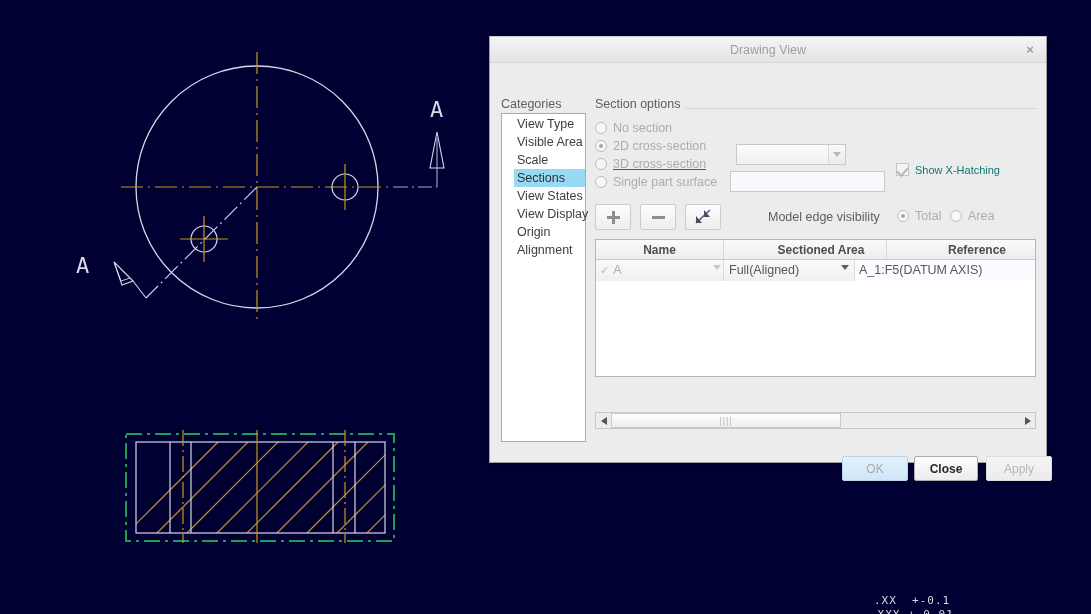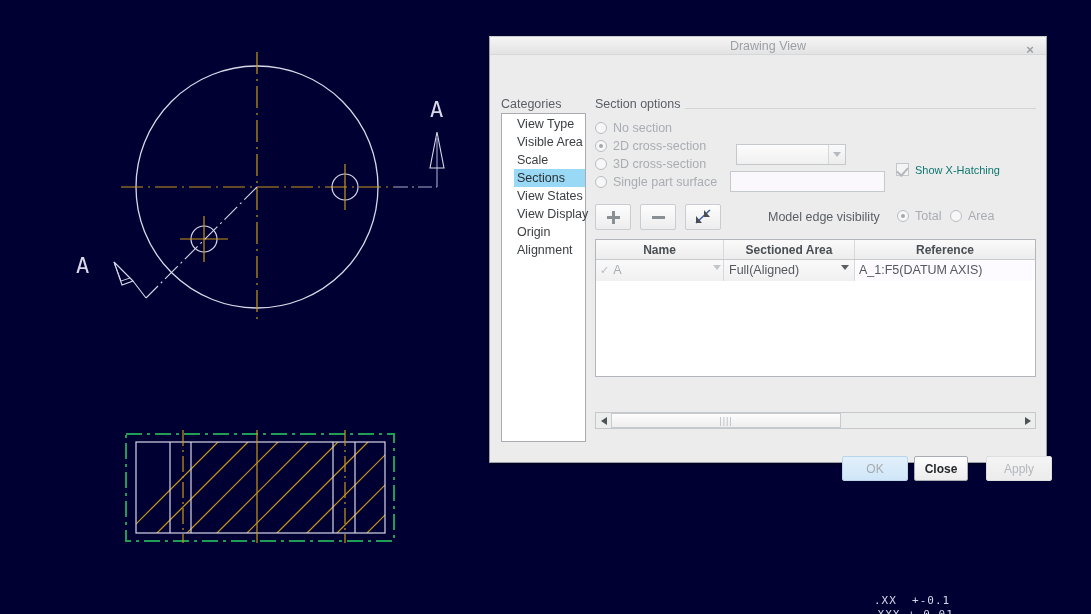--- a/index.html
+++ b/index.html
@@ -35,21 +35,21 @@
     left: 489px; top: 36px;
     width: 558px; height: 427px;
     background: #ececed;
     border: 1px solid #9aa0a6;
     border-top: 1px solid #c9ccd0;
     box-shadow: 0 1px 4px rgba(0,0,0,0.45);
     font-size: 12.5px;
     color: #555a5f;
   }
   .titlebar {
-    height: 18px;
+    height: 26px;
     background: linear-gradient(to bottom, #f5f5f6 0%, #ebebec 55%, #e3e3e4 100%);
     border-bottom: 1px solid #d6d7d9;
     display: flex; align-items: center;
     position: relative;
   }
   .titlebar-title {
     flex: 1; text-align: center;
     color: #9ba0a5;
     font-size: 12.5px;
   }
@@ -177,20 +177,21 @@
   #sections-table {
     position: absolute; left: 105px; top: 176px;
     width: 441px; height: 138px;
     background: #ffffff;
     border: 1px solid #b3b7bb;
   }
   .tbl-head {
     display: flex; height: 20px;
     background: linear-gradient(to bottom,#fafafa 0%,#ededee 100%);
     border-bottom: 1px solid #c8cbce;
+    gap: 32px;
   }
   .th {
     text-align: center; line-height: 20px;
     font-size: 12px; font-weight: bold; color: #4a4f54;
     border-right: 1px solid #d7d9db;
     overflow: hidden; white-space: nowrap;
   }
   .th.c0 { width: 128px; }
   .th.c1 { width: 131px; }
   .th.c2 { flex: 1; border-right: none; }
@@ -269,21 +270,21 @@
     font-size: 12px;
     cursor: default;
   }
   .dlg-btn.ok {
     left: 352px; top: 393px; width: 66px;
     background: linear-gradient(to bottom,#e2f0fb 0%,#cfe6f8 100%);
     border: 1px solid #b8d6ea;
     color: #a6aaae;
   }
   .dlg-btn.close {
-    left: 424px; top: 393px; width: 54px;
+    left: 424px; top: 393px; width: 64px;
     background: linear-gradient(to bottom,#fdfdfd 0%,#ececed 100%);
     border: 1px solid #a9adb1;
     color: #26292c; font-weight: bold;
   }
   .dlg-btn.apply {
     left: 496px; top: 393px; width: 66px;
     background: linear-gradient(to bottom,#f4f4f5 0%,#ececed 100%);
     border: 1px solid #dcdee0;
     color: #b3b7bb;
   }
@@ -391,21 +392,21 @@
     <div class="radio-row" style="left:105px;top:58px;">
       <span class="radio"></span>
       <span class="radio-label">No section</span>
     </div>
 
     <div class="radio-row" style="left:105px;top:76px;">
       <span class="radio on"></span>
       <span class="radio-label">2D cross-section</span>
     </div>
 
-    <div class="radio-row" style="left:105px;top:94px;">
+    <div class="radio-row" style="left:105px;top:94px;text-decoration:underline;">
       <span class="radio"></span>
       <span class="radio-label">3D cross-section</span>
     </div>
 
     <div class="radio-row" style="left:105px;top:112px;">
       <span class="radio"></span>
       <span class="radio-label">Single part surface</span>
     </div>
 
     <div class="combo" style="left:246px;top:81px;width:110px;height:21px;">

